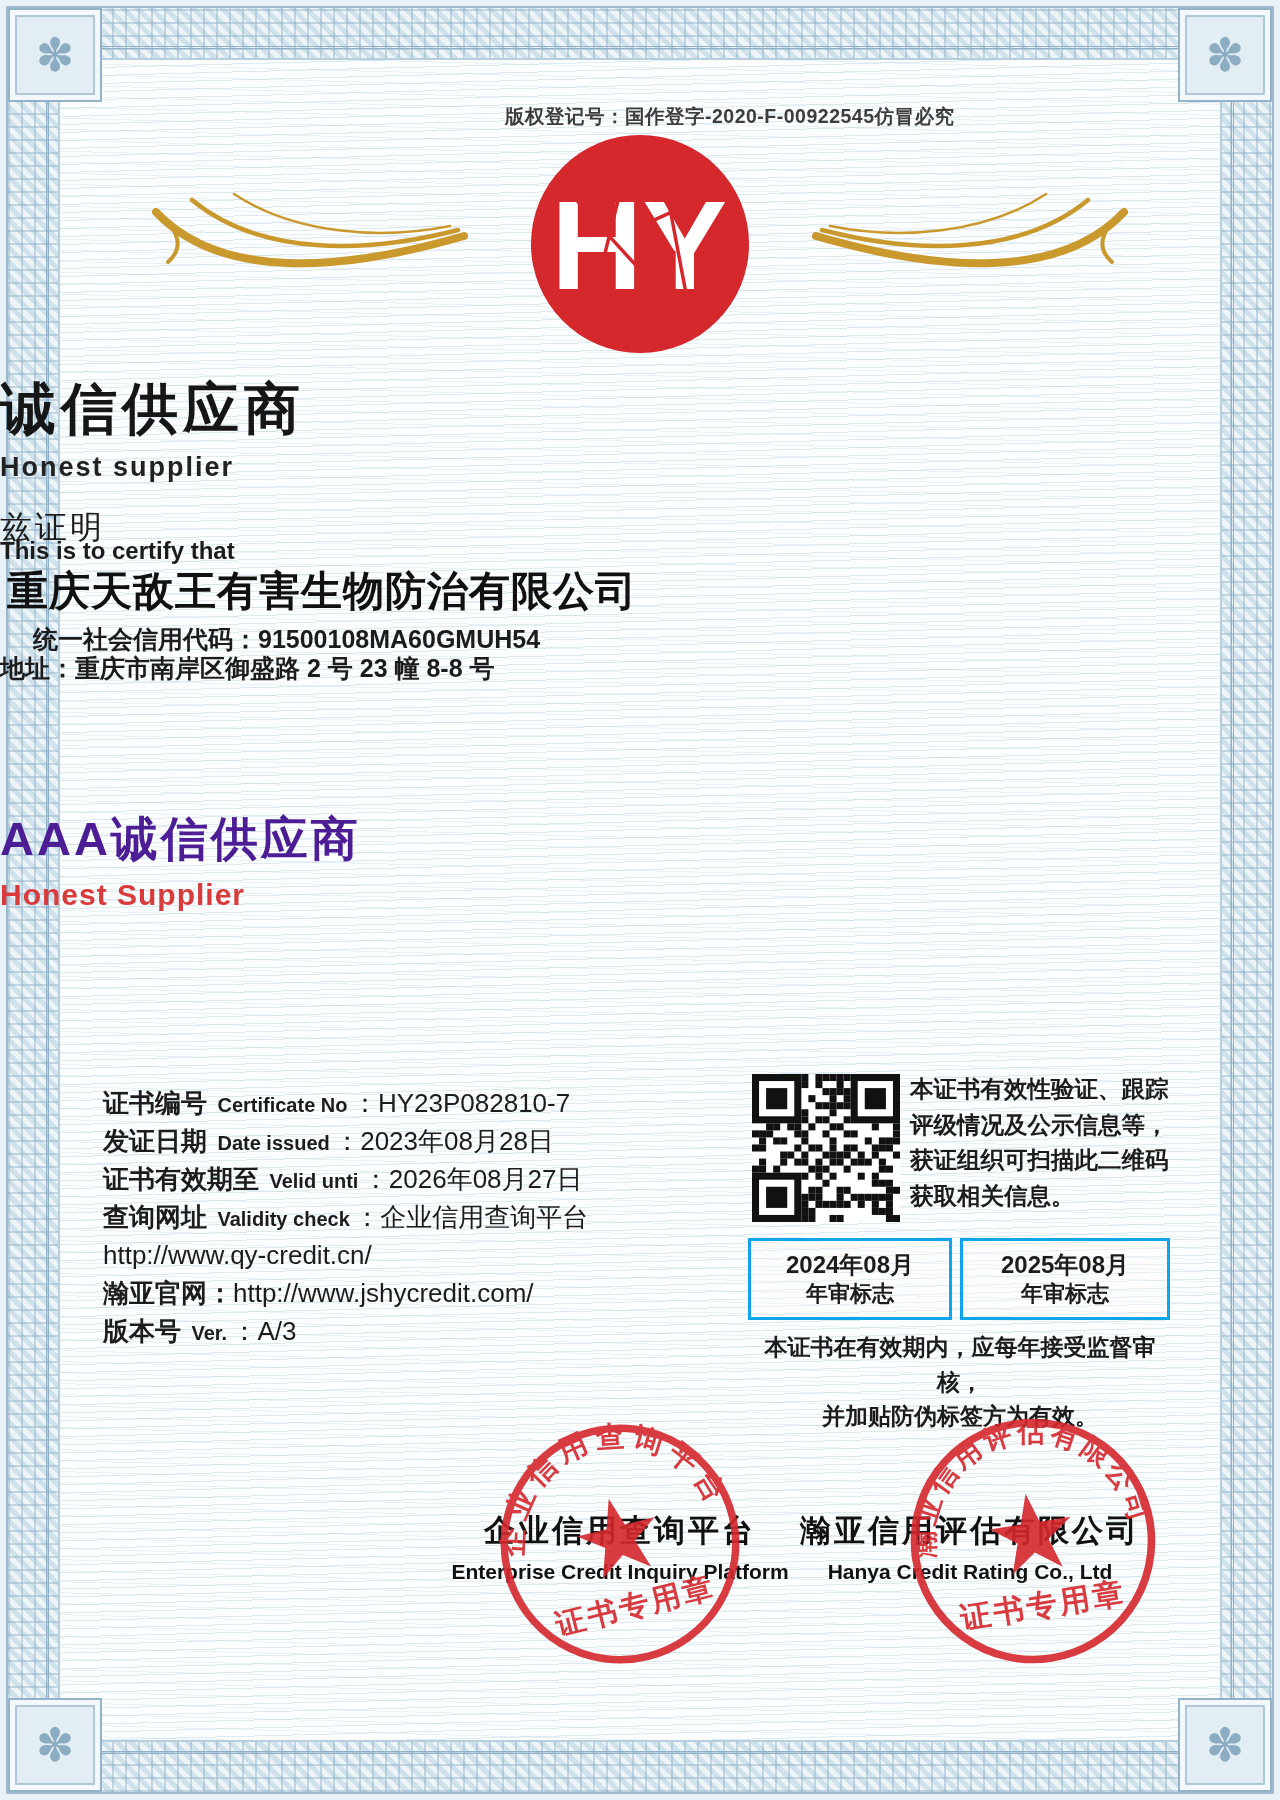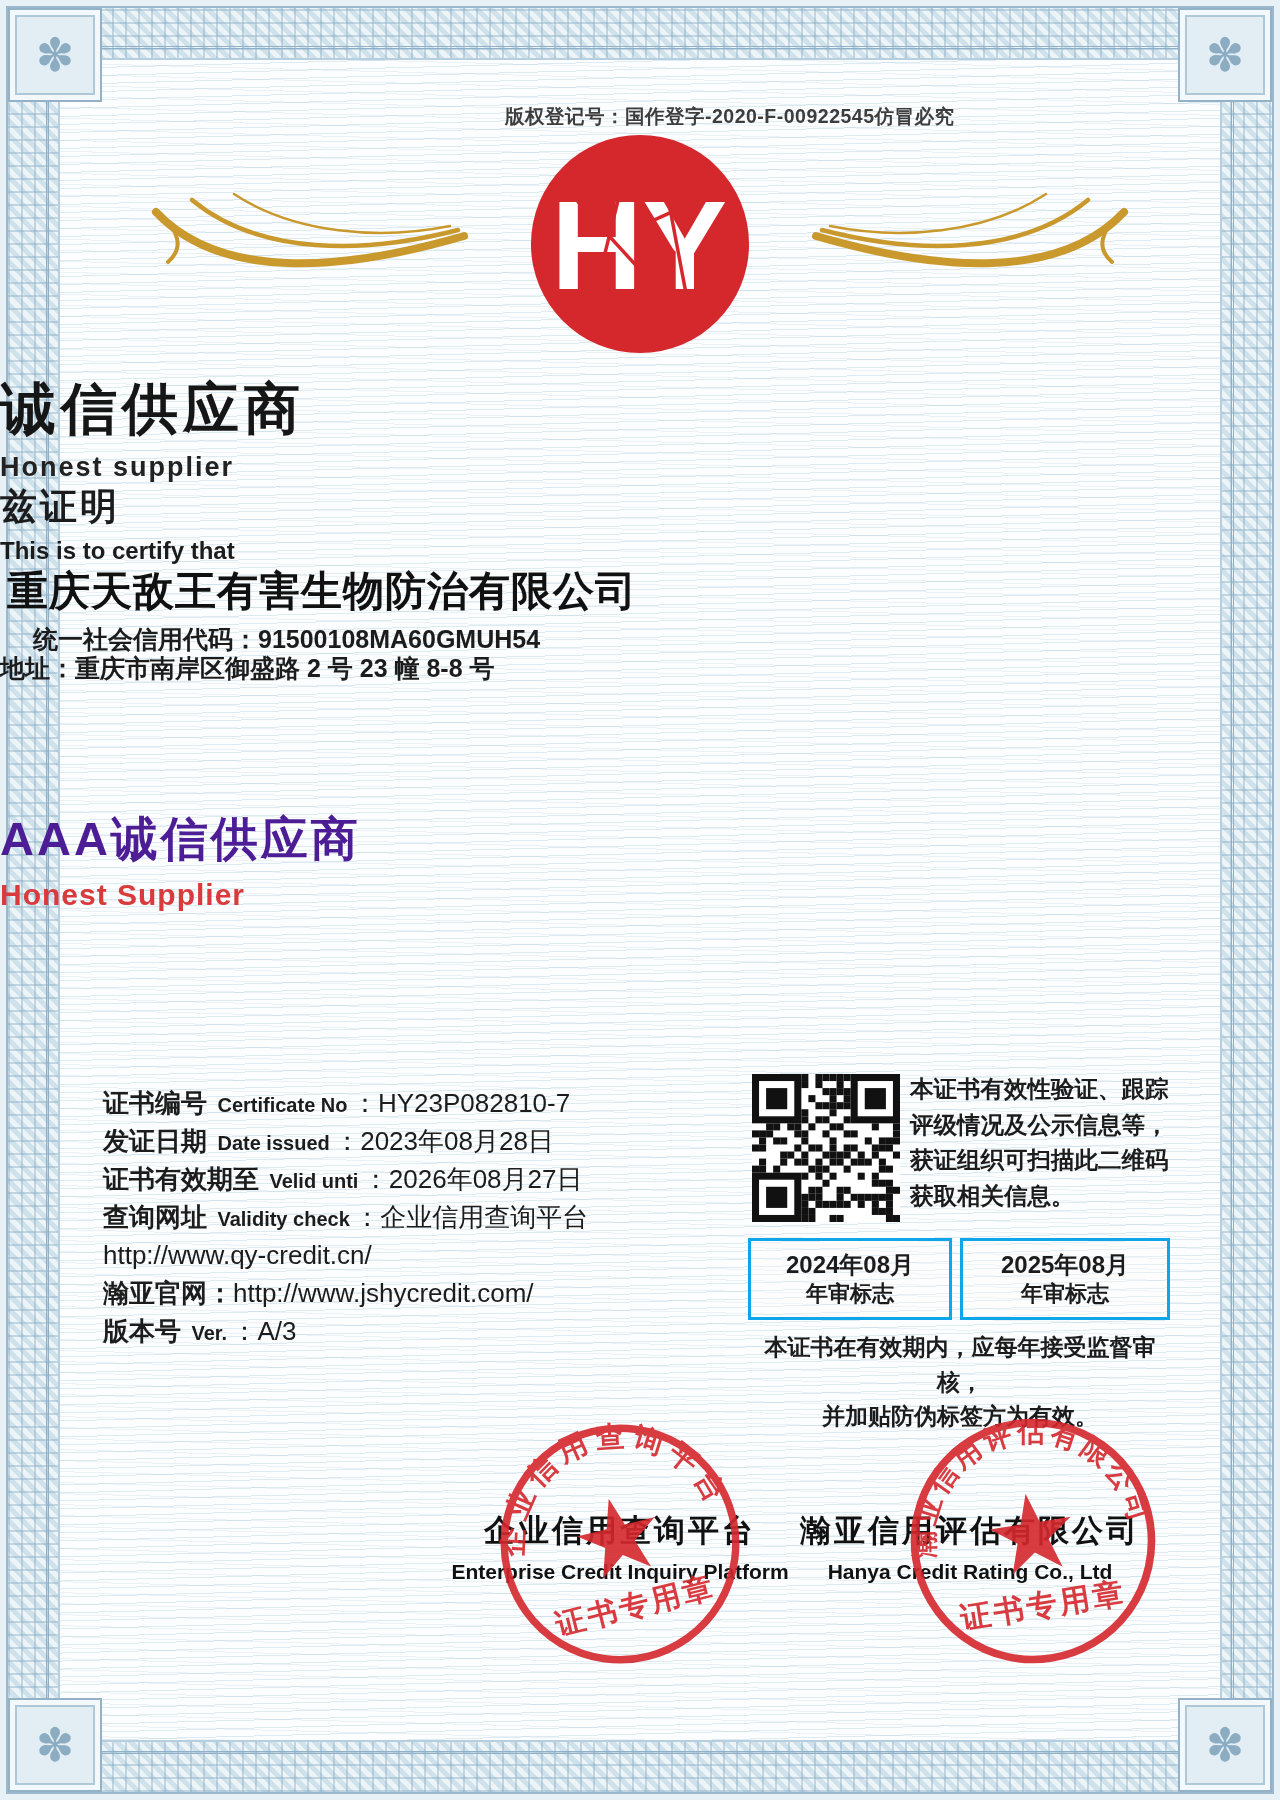--- a/index.html
+++ b/index.html
@@ -34,21 +34,21 @@
   }
   .c-tl{top:8px;left:8px}.c-tr{top:8px;right:8px}.c-bl{bottom:8px;left:8px}.c-br{bottom:8px;right:8px}
   
   .abs{position:absolute;left:0;width:100%;text-align:left;}
   .copyright{position:absolute;left:505px;top:103px;font-size:19.5px;font-weight:bold;color:#3d3d3d;letter-spacing:.5px;}
   .flourish{position:absolute;top:184px;width:320px;height:100px;}
   .flourish.right{transform:scaleX(-1);}
   .logo{position:absolute;left:526px;top:130px;}
   .title-cn{top:372px;font-size:56px;font-weight:bold;letter-spacing:5px;color:#161616;}
   .title-en{top:452px;font-size:27px;font-weight:600;letter-spacing:2px;color:#222;}
-  .certify-cn{top:482px;font-size:37px;font-weight:700;letter-spacing:3px;}
+  .certify-cn{top:506px;font-size:32px;font-weight:400;letter-spacing:3px;}
   .certify-en{top:537px;font-size:24px;font-weight:600;}
   .company{top:564px;font-size:41px;font-weight:bold;letter-spacing:1px;color:#111;padding-left:7px;}
   .credit{top:623px;font-size:25px;font-weight:bold;padding-left:33px;}
   .address{top:652px;font-size:25px;font-weight:bold;}
   .rating-cn{top:808px;font-size:47px;font-weight:bold;letter-spacing:3px;color:#4c1d95;}
   .rating-en{top:878px;font-size:30px;font-weight:600;color:#d93a3c;letter-spacing:1px;}
   
   .details{position:absolute;left:103px;top:1086px;width:580px;}
   .d-row{line-height:34px;white-space:nowrap;}
   .d-cn{font-size:26px;font-weight:bold;}

